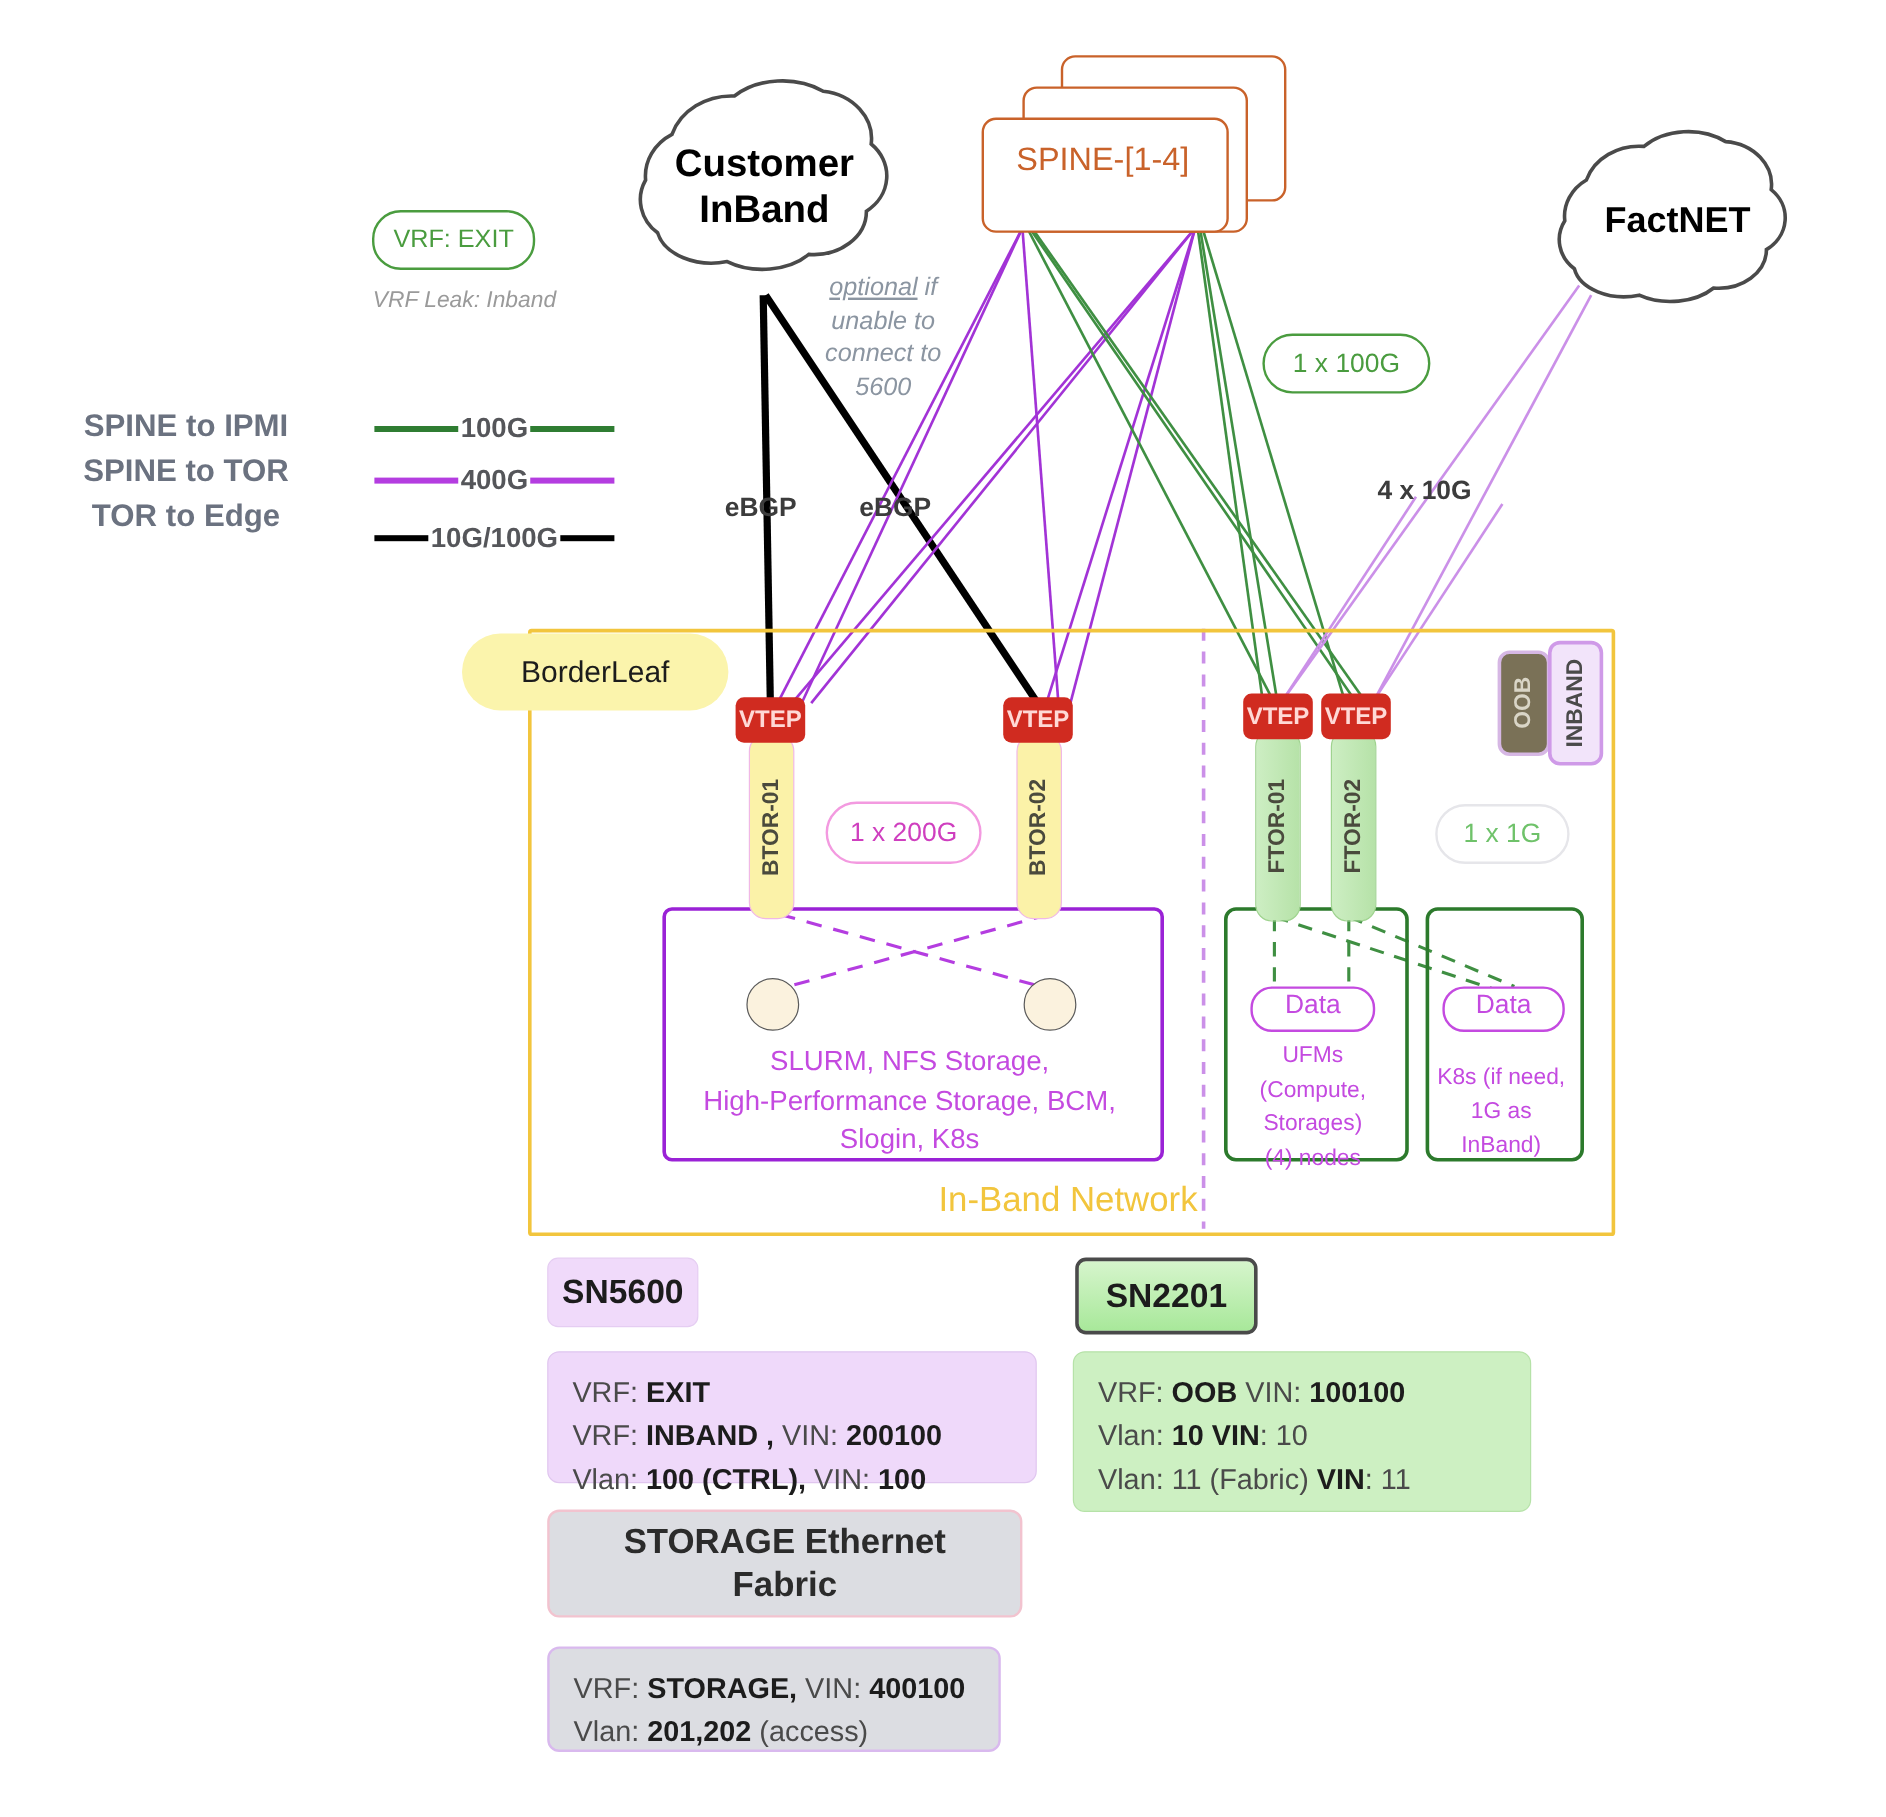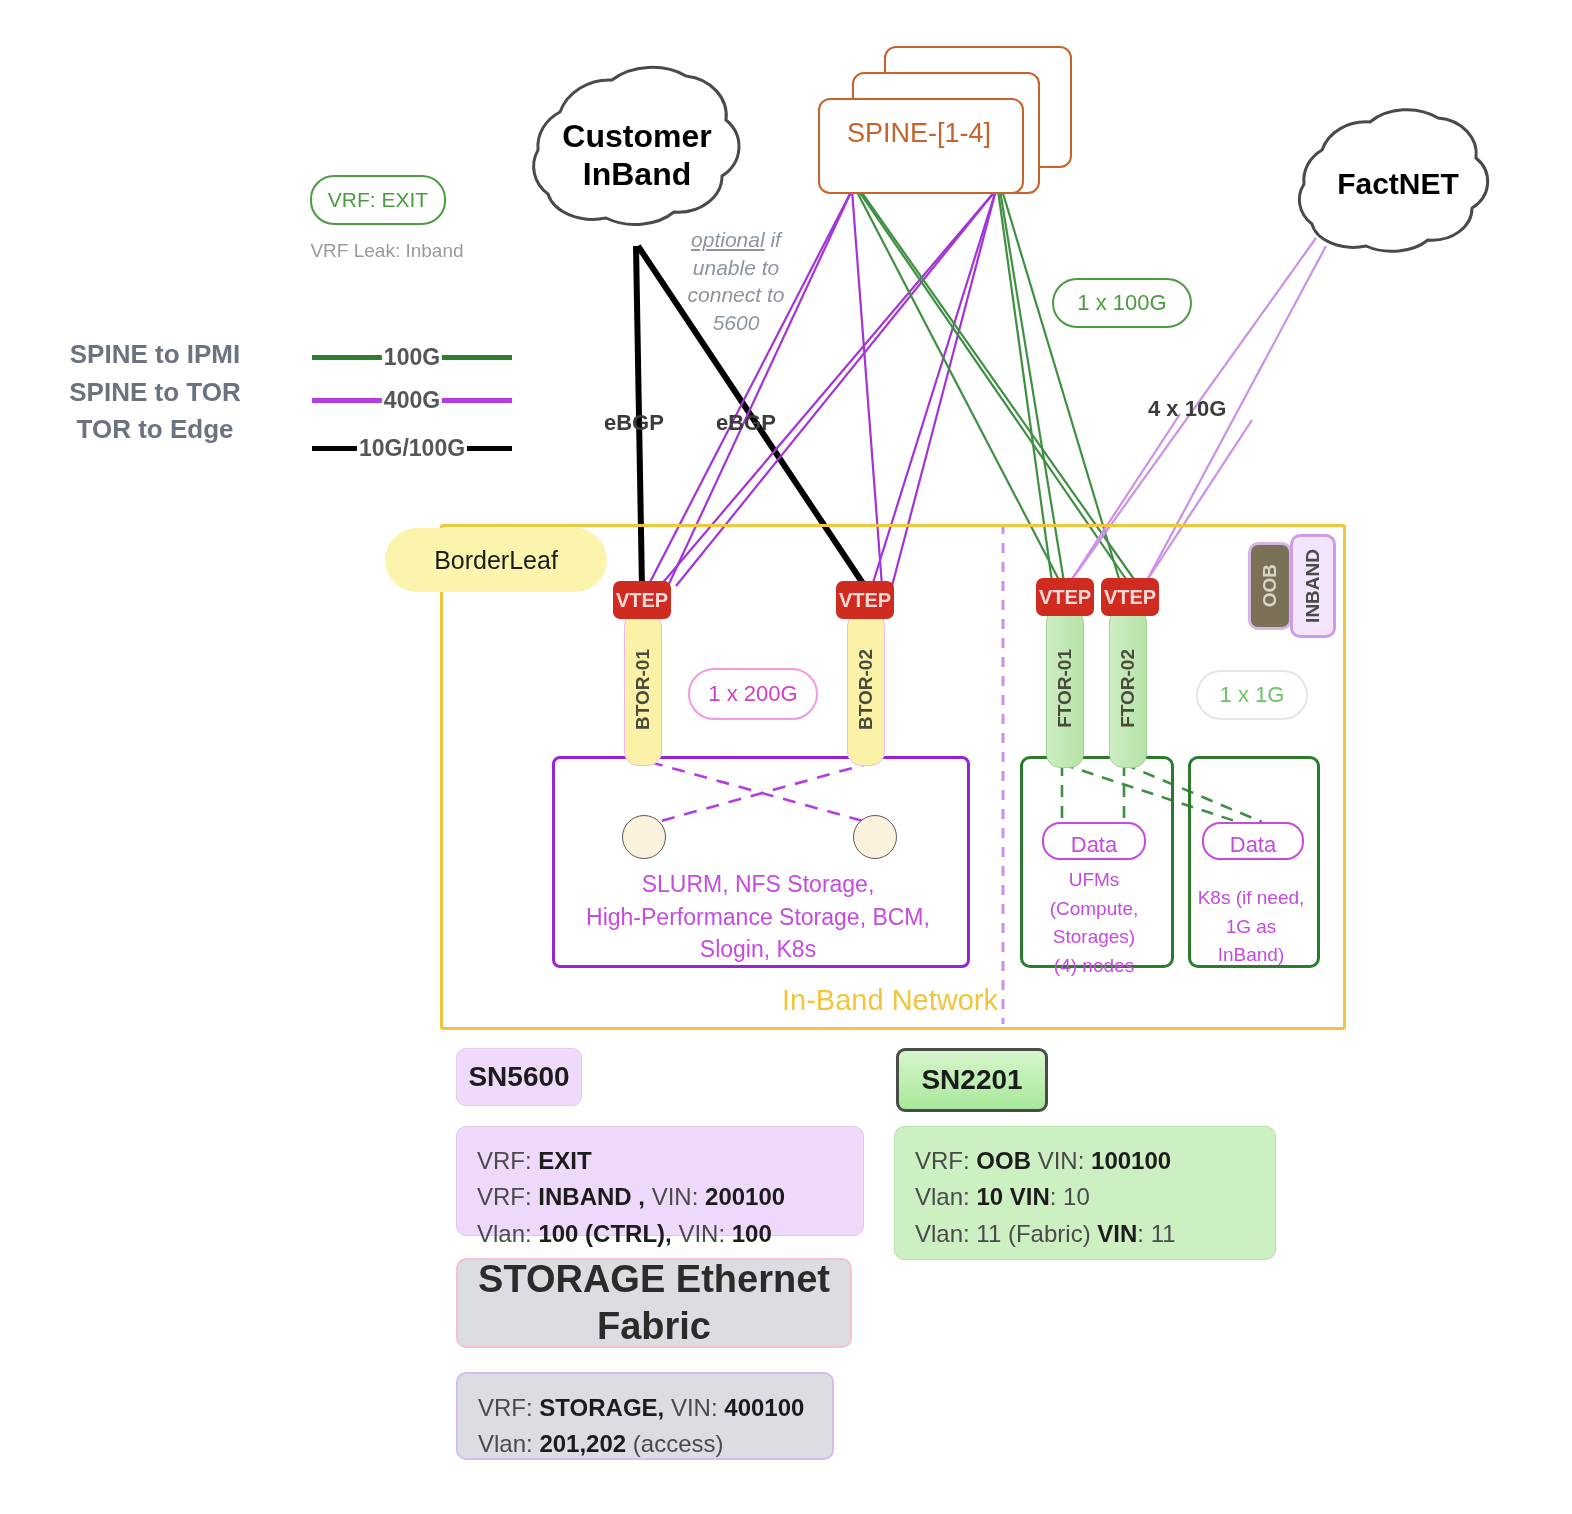--- a/index.html
+++ b/index.html
@@ -34,20 +34,21 @@
     border-radius: 24px;
     color: #4a9c3f;
     font-size: 21px;
     display: flex; align-items: center; justify-content: center;
     background: #fff;
   }
   .vrf-leak {
     left: 292px; top: 240px;
     width: 190px;
     font-size: 19px;
+    font-style: italic;
     color: #9a9a9a;
     text-align: center;
   }
   .legend-head {
     left: 30px; top: 336px;
     width: 250px;
     font-size: 26px;
     font-weight: bold;
     color: #6b7280;
     text-align: center;
@@ -217,21 +218,21 @@
     border: 3px solid #2c7a2c;
     border-radius: 10px;
     background: transparent;
   }
   .data-pill {
     position: absolute;
     height: 34px;
     border: 2px solid #c44ae0;
     border-radius: 18px;
     background: #fff;
-    display: flex; align-items: flex-end; justify-content: center;
+    display: flex; align-items: flex-start; justify-content: center;
     font-size: 22px;
     color: #c44ae0;
     z-index: 4;
   }
   .svc-green-text {
     position: absolute;
     text-align: center;
     font-size: 19px;
     color: #c44ae0;
     line-height: 1.5;
@@ -263,21 +264,21 @@
   .info-gray { background: #dcdde2; border: 2px solid #d9b9ee; }
   .storage-title {
     position: absolute;
     left: 456px; top: 1258px;
     width: 392px; height: 86px;
     background: #dcdde2;
     border: 2px solid #f2c3cf;
     border-radius: 10px;
     display: flex; align-items: center; justify-content: center;
     text-align: center;
-    font-size: 38px;
+    font-size: 29px;
     font-weight: bold;
     color: #2b2b2b;
     line-height: 1.25;
   }
 
   
   .edge-note {
     position: absolute;
     font-size: 22px;
     font-weight: bold;

